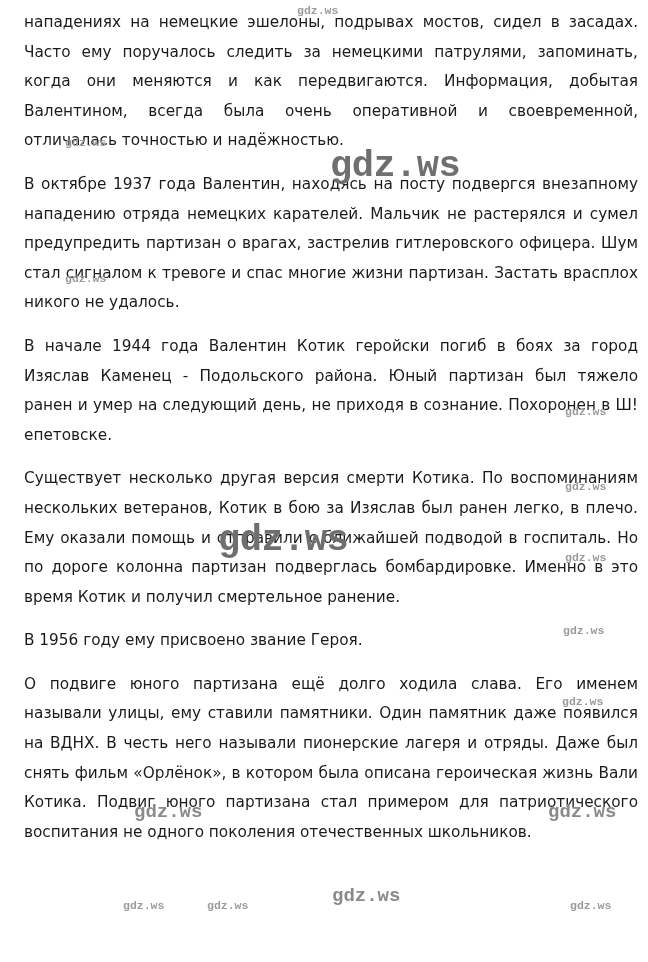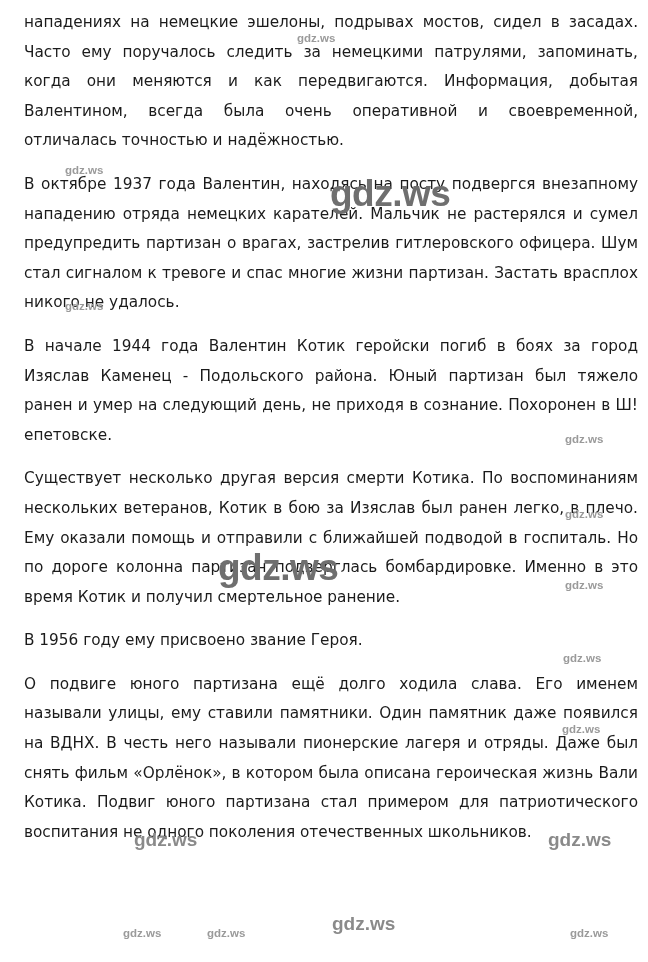--- a/index.html
+++ b/index.html
@@ -35,26 +35,25 @@
     text-align: justify;
   }
   .para:last-child {
     margin-bottom: 4px;
   }
   
   .wm {
     position: absolute;
     z-index: 3;
     color: #8e8e8e;
-    font-family: Liberation Sans, sans-serif;
+    font-family: Liberation Mono, monospace;
     font-weight: bold;
     white-space: nowrap;
     pointer-events: none;
     user-select: none;
-    margin-top: 28px;
   }
   .wm.big {
     color: #6f6f6f;
     font-size: 37px;
     letter-spacing: -0.5px;
   }
   .wm.mid {
     color: #8a8a8a;
     font-size: 19px;
   }

